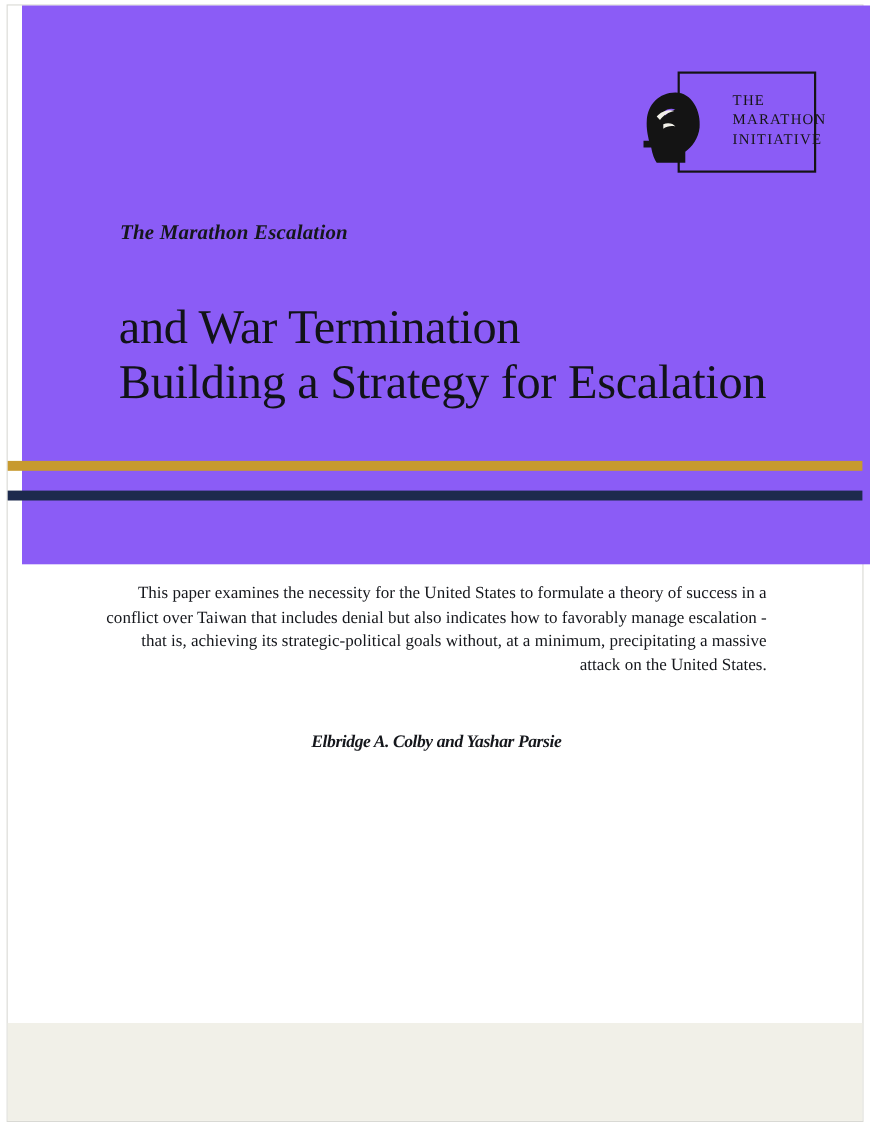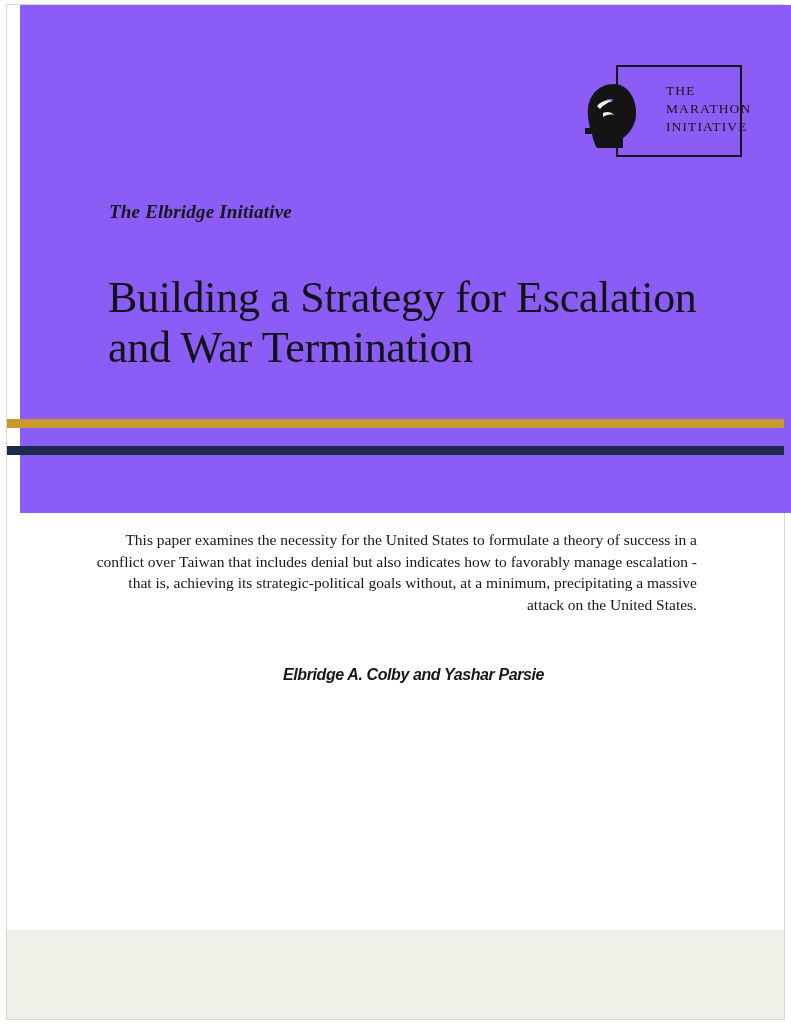--- a/index.html
+++ b/index.html
@@ -147,21 +147,21 @@
     color: #15171c;
     text-align: right;
   }
 
   
   .authors {
     position: absolute;
     left: 283px;
     top: 666px;
     width: 420px;
-    font-family: Liberation Sans, sans-serif;
+    font-family: Liberation Serif, serif;
     font-style: italic;
     font-weight: bold;
     font-size: 16px;
     letter-spacing: -0.4px;
     color: #15171c;
   }
 </style>
 </head>
 <body>
 
@@ -178,25 +178,25 @@
         <path d="M16 24 C20 19 27 17 32 19 C27 20 22 23 19 27 Z" fill="#f1f0e8"></path>
         <path d="M22 31 C26 29 31 30 33 33 C29 32 25 33 22 35 Z" fill="#f1f0e8"></path>
       </svg>
       <div class="logo-text">
         <div>THE</div>
         <div>MARATHON</div>
         <div>INITIATIVE</div>
       </div>
     </div>
 
-    <div class="org-line">The Elbridge Initiative</div>
+    <div class="org-line">The Marathon Escalation</div>
 
     <div class="title">
+      <div>and War Termination</div>
       <div>Building a Strategy for Escalation</div>
-      <div>and War Termination</div>
     </div>
   </div>
 
   <div class="rule-gold"></div>
   <div class="rule-navy"></div>
 
   <div class="abstract">This paper examines the necessity for the United States to formulate a theory of success in a conflict over Taiwan that includes denial but also indicates how to favorably manage escalation - that is, achieving its strategic-political goals without, at a minimum, precipitating a massive attack on the United States.</div>
 
   <div class="authors">Elbridge A. Colby and Yashar Parsie</div>
 

